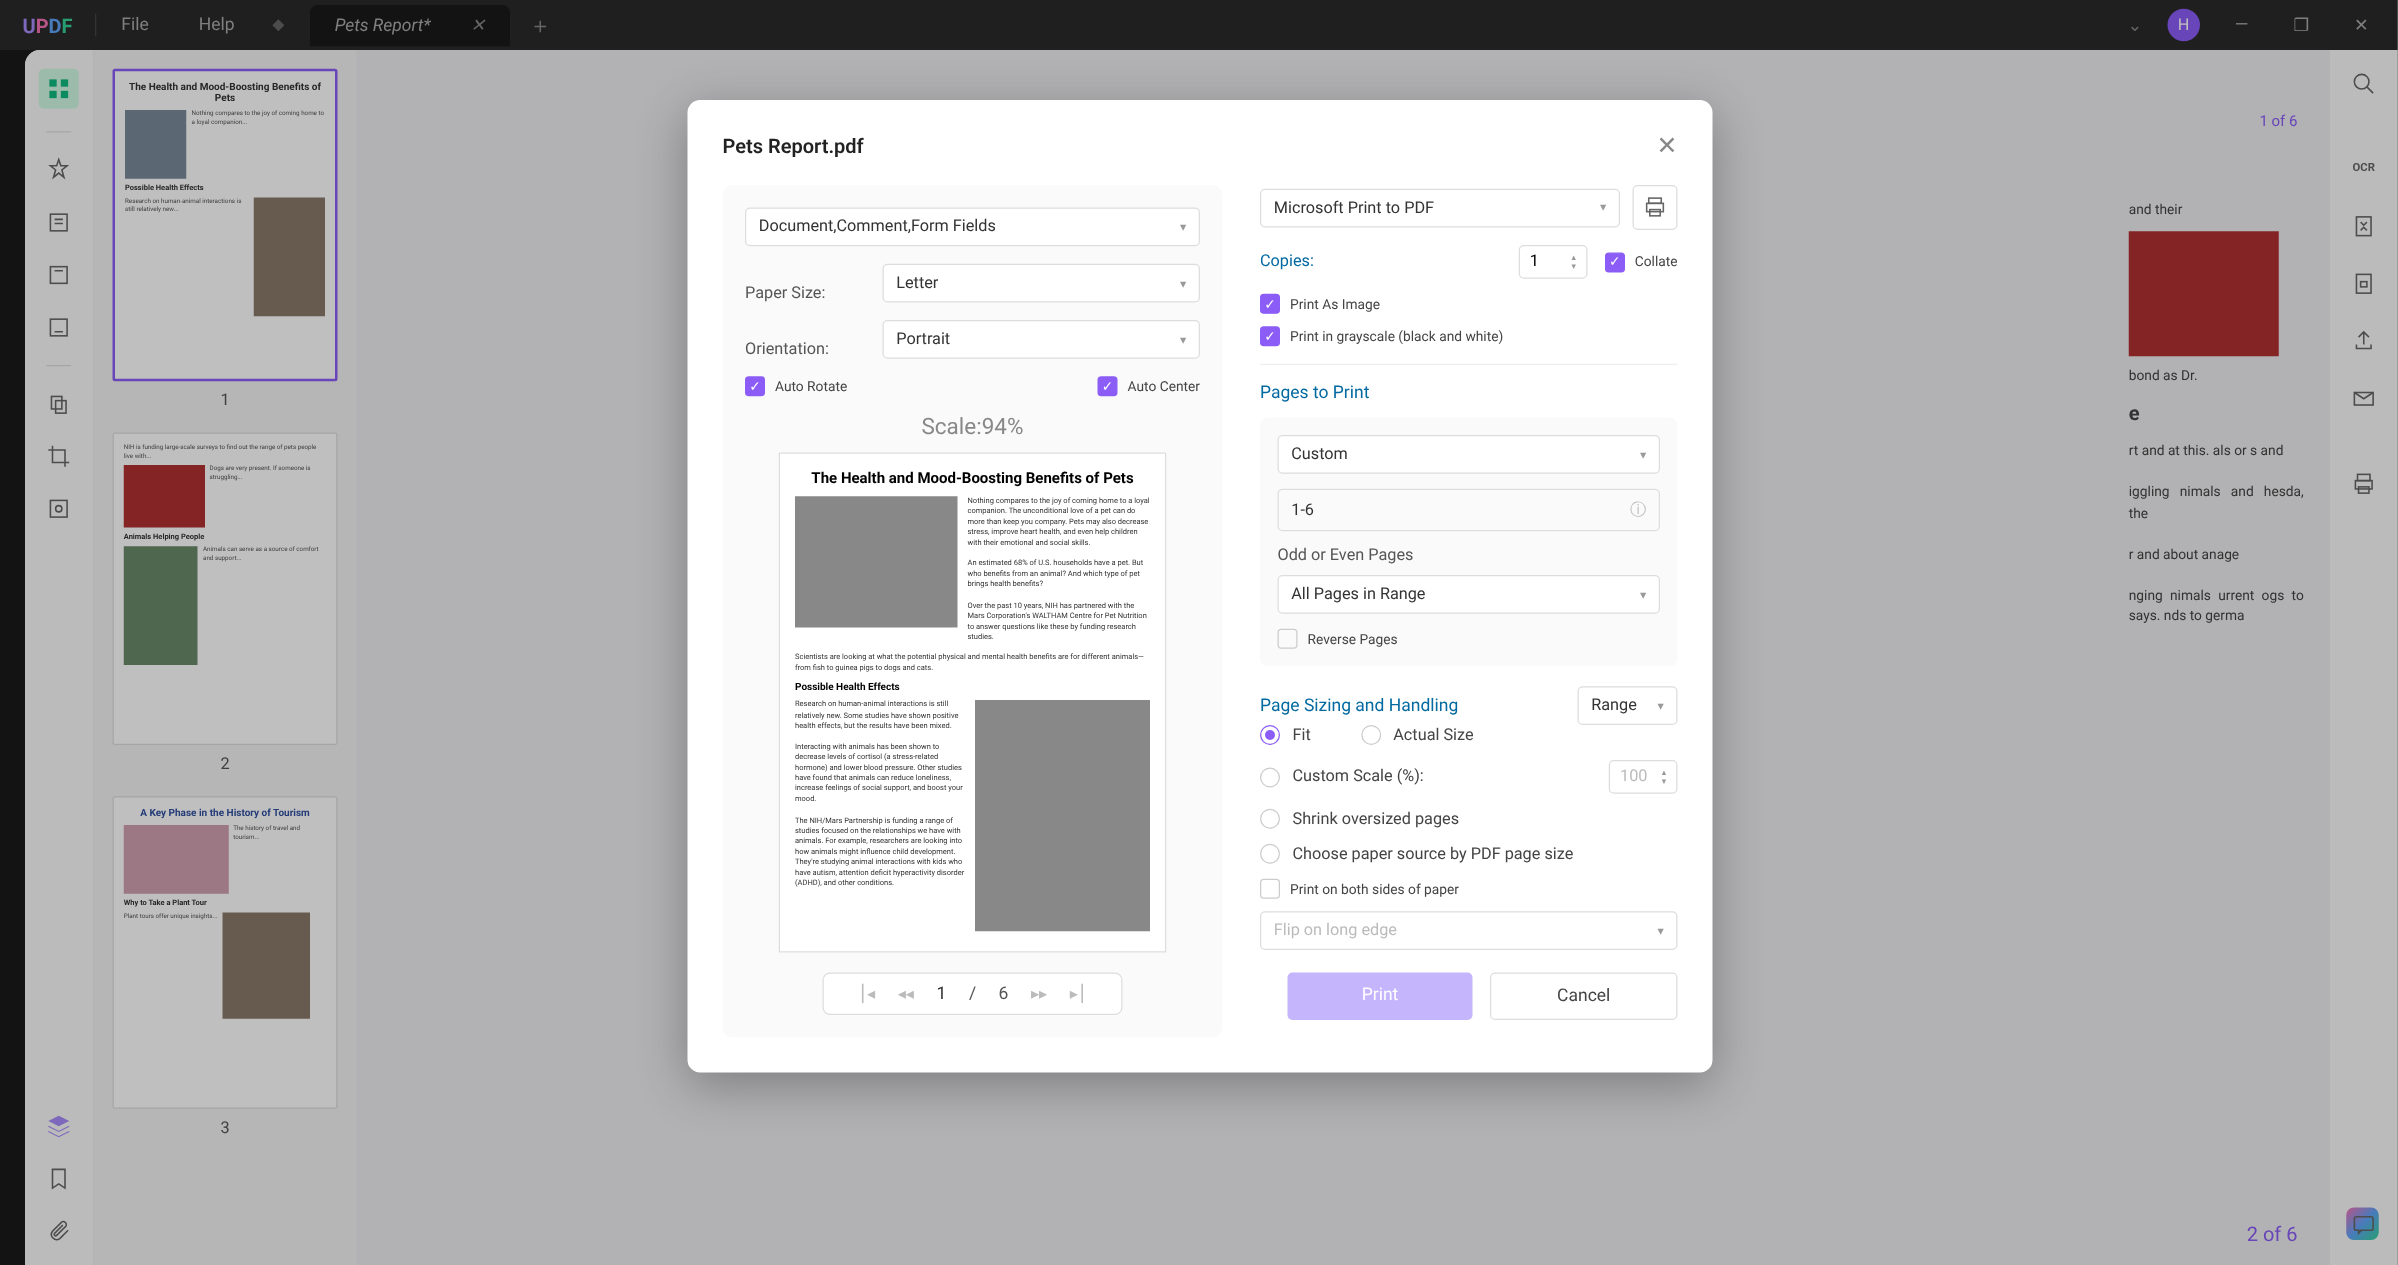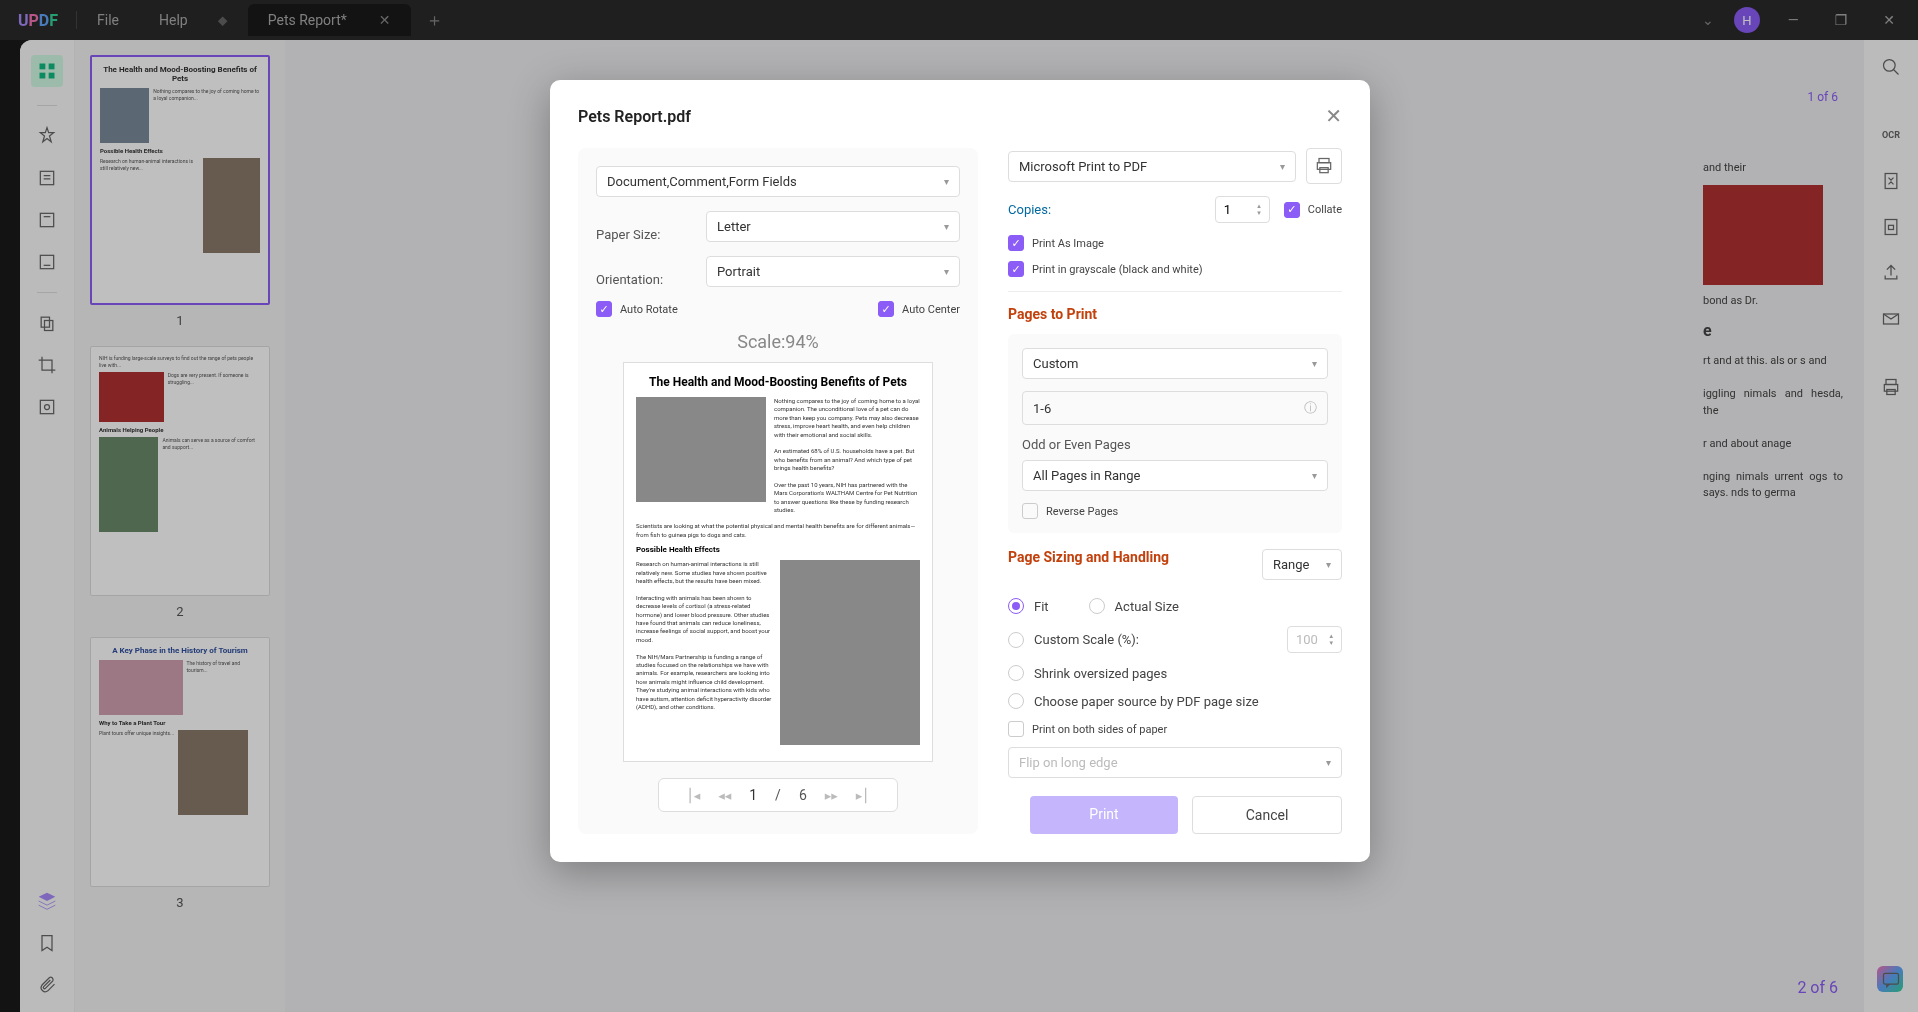--- a/index.html
+++ b/index.html
@@ -4,21 +4,21 @@
 <style>
 * { margin:0; padding:0; box-sizing:border-box; font-family:-apple-system,BlinkMacSystemFont,"Segoe UI",Roboto,Arial,sans-serif; }
 body { width:1918px; height:1012px; background:#1a1a1a; overflow:hidden; position:relative; }
 
 
 .titlebar { height:40px; background:#2a2a2a; display:flex; align-items:center; color:#aaa; font-size:14px; }
 .logo { padding:0 18px; font-weight:bold; font-size:16px; color:#8b5cf6; }
 .logo span:nth-child(1){color:#a78bfa}.logo span:nth-child(2){color:#f472b6}.logo span:nth-child(3){color:#60a5fa}.logo span:nth-child(4){color:#34d399}
 .menu-item { padding:0 20px; cursor:pointer; }
 .tab-home { width:30px; text-align:center; color:#666; }
-.tab-active { background:#1a1a1a; padding:8px 20px; border-radius:6px 6px 0 0; display:flex; align-items:flex-end; gap:12px; margin-left:10px; }
+.tab-active { background:#1a1a1a; padding:8px 20px; border-radius:6px 6px 0 0; display:flex; align-items:flex-end; gap:12px; margin-left:10px;font-style:italic; }
 .tab-close { color:#888; font-size:14px; margin-left:20px; }
 .tab-add { color:#888; padding:0 15px; font-size:18px; }
 .titlebar-right { margin-left:auto; display:flex; align-items:center; gap:20px; padding-right:15px; }
 .avatar { width:26px; height:26px; background:#8b5cf6; border-radius:50%; display:flex; align-items:center; justify-content:center; color:white; font-size:13px; }
 .win-btn { color:#aaa; font-size:14px; padding:0 8px; }
 
 
 .main-area { position:absolute; top:40px; left:0; right:0; bottom:0; background:#f5f5f7; border-radius:12px 0 0 0; margin-left:20px; display:flex; }
 .toolbar-left { width:55px; background:#fafafa; border-right:1px solid #eee; display:flex; flex-direction:column; align-items:center; padding-top:15px; gap:18px; border-radius:12px 0 0 0; }
 .toolbar-left .sep { width:20px; height:1px; background:#ddd; }
@@ -70,36 +70,36 @@
 .preview-grid { display:flex; gap:8px; margin-bottom:8px; }
 .preview-img { width:130px; height:105px; background:#888; }
 .preview-img2 { width:140px; height:185px; background:#888; }
 .preview-text { font-size:6px; color:#333; line-height:1.4; flex:1; }
 .preview-h { font-weight:bold; font-size:8px; margin:6px 0; }
 
 .pager { display:flex; align-items:center; justify-content:center; gap:18px; margin-top:16px; border:1px solid #ddd; border-radius:6px; padding:8px 20px; background:white; width:240px; margin-left:auto; margin-right:auto; font-size:14px; color:#555; }
 .pager-btn { color:#bbb; font-size:13px; }
 .pager-cur { color:#333; }
 
-.section-title { font-size:14px; font-weight:700; color:#c2410c; margin-bottom:12px; }
+.section-title { font-size:14px; font-weight:400; color:#0369a1; margin-bottom:12px; }
 .r-row { display:flex; align-items:center; gap:10px; margin-bottom:12px; }
 .r-row .select { flex:1; }
 .printer-icon { width:36px; height:36px; border:1px solid #ddd; border-radius:4px; display:flex; align-items:center; justify-content:center; color:#666; }
 .num-input { width:55px; border:1px solid #ddd; border-radius:4px; padding:5px 8px; font-size:13px; display:flex; justify-content:space-between; align-items:center; }
 .spinner { display:flex; flex-direction:column; font-size:7px; color:#999; line-height:1; }
 .text-input { flex:1; border:1px solid #ddd; border-radius:4px; padding:7px 10px; font-size:13px; display:flex; justify-content:space-between; align-items:center; color:#333; }
 .sub-label { font-size:13px; color:#555; margin-bottom:8px; }
 .divider { height:1px; background:#eee; margin:14px 0; }
 
 .radio-row { display:flex; align-items:center; gap:10px; margin-bottom:12px; font-size:13px; color:#444; }
 .radio { width:16px; height:16px; border:1px solid #ccc; border-radius:50%; display:flex; align-items:center; justify-content:center; }
 .radio.checked { border-color:#8b5cf6; }
 .radio.checked::after { content:""; width:8px; height:8px; background:#8b5cf6; border-radius:50%; }
 
-.sizing-header { display:flex; justify-content:space-between; margin-bottom:18px; }
+.sizing-header { display:flex; justify-content:space-between; align-items:center; margin-bottom:0; }
 .size-select { width:80px; }
 
 .btn-row { display:flex; gap:14px; margin-top:18px;padding-left:22px; }
 .btn { flex:1; padding:10px; border-radius:4px; text-align:center; font-size:14px; cursor:pointer; }
 .btn-primary { background:#c4b5fd; color:white; }
 .btn-secondary { background:white; border:1px solid #ddd; color:#444; }
 
 .ai-icon { position:absolute; bottom:20px; right:15px; width:26px; height:26px; border-radius:6px; background:linear-gradient(135deg,#f472b6,#60a5fa,#34d399); }
 svg { width:20px; height:20px; }
 </style>

